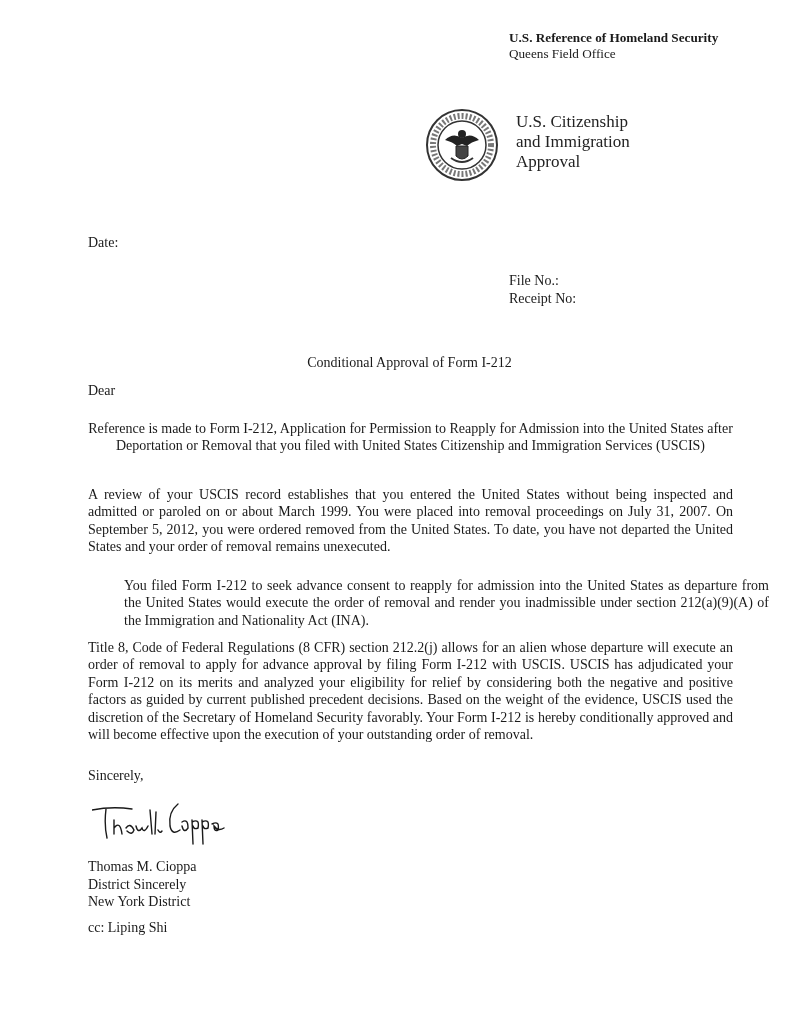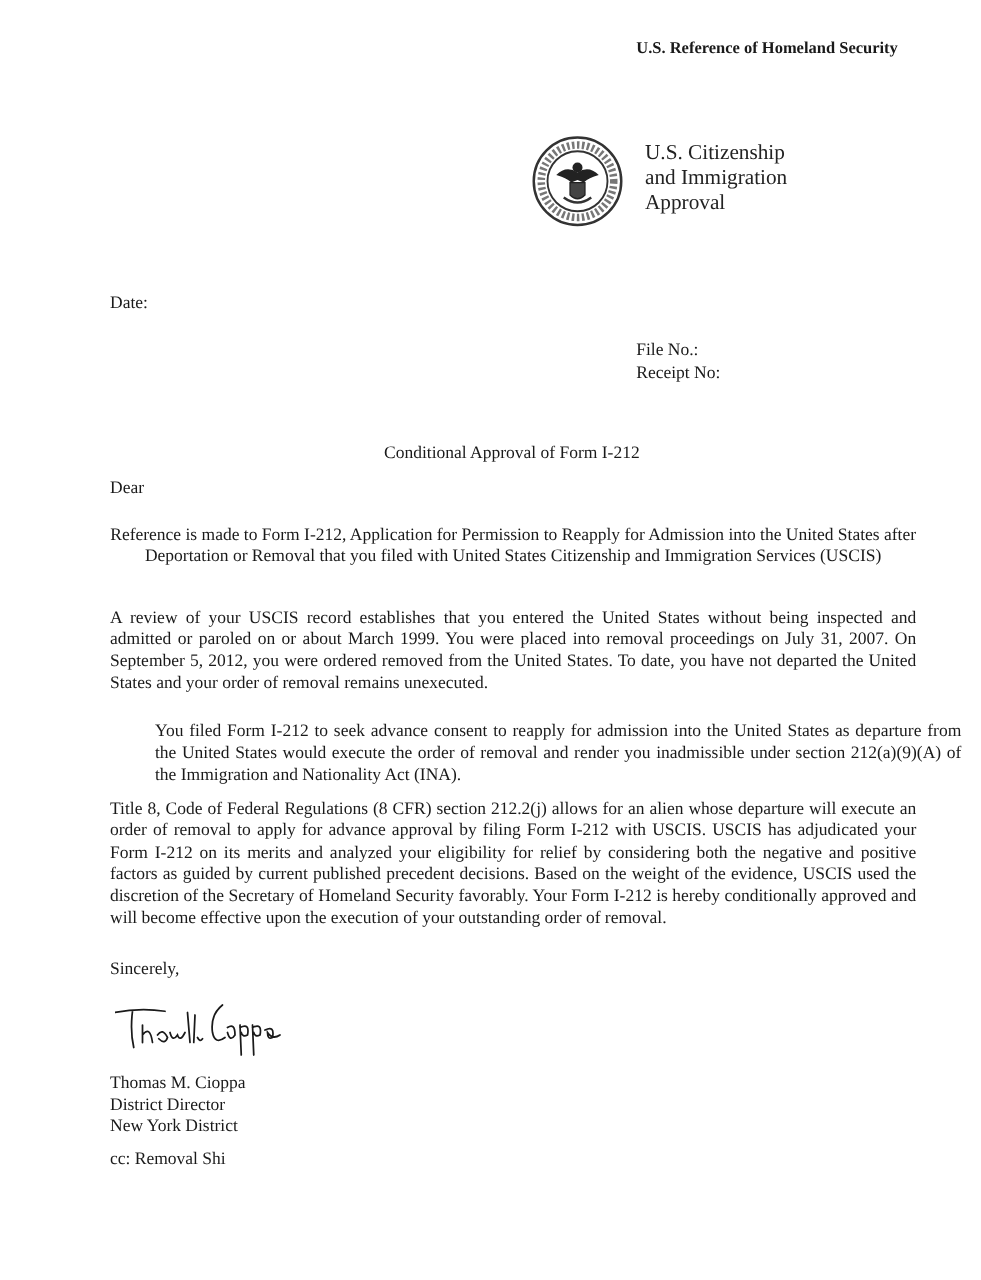--- a/index.html
+++ b/index.html
@@ -25,20 +25,21 @@
     .closing { left: 88px; top: 768px; font-size: 14px; }
     .signature { left: 92px; top: 800px; width: 160px; height: 60px; }
     .signer { left: 88px; top: 858px; font-size: 14px; line-height: 17.5px; }
     .cc { left: 88px; top: 920px; font-size: 14px; }
   </style>
 </head>
 <body>
 
 <div class="abs agency">
   <div class="bold">U.S. Reference of Homeland Security</div>
+  <div>Queens Field Office</div>
 </div>
 
 <div class="abs seal">
   <svg width="74" height="74" viewBox="0 0 74 74">
     <circle cx="37" cy="37" r="35" fill="#fff" stroke="#333" stroke-width="2"></circle>
     <circle cx="37" cy="37" r="24" fill="#fff" stroke="#333" stroke-width="1.5"></circle>
     <circle cx="37" cy="37" r="29" fill="none" stroke="#777" stroke-width="6" stroke-dasharray="2 2"></circle>
     <path d="M20 32 Q28 24 37 30 Q46 24 54 32 Q46 34 42 38 L37 36 L32 38 Q28 34 20 32 Z" fill="#222"></path>
     <circle cx="37" cy="26" r="4" fill="#222"></circle>
     <path d="M31 38 H43 V48 Q37 54 31 48 Z" fill="#444" stroke="#222"></path>
@@ -73,17 +74,17 @@
 
 <div class="abs signature">
   <svg width="160" height="60" viewBox="0 0 160 60">
     <path d="M0 10 Q20 6 40 9 M14 9 Q12 25 15 38 M22 20 L22 34 M22 28 Q28 20 30 34 M34 28 Q38 22 42 30 Q40 36 35 31 M44 26 Q46 34 50 28 Q52 34 56 26 M58 10 L60 34 M64 12 L63 34 M66 30 Q68 34 70 31" fill="none" stroke="#1a1a1a" stroke-width="1.4" stroke-linecap="round"></path>
     <path d="M86 4 Q76 12 78 26 Q80 36 88 30 M90 22 Q96 18 96 28 Q92 34 90 26 M100 20 L101 44 M100 22 Q108 18 106 28 Q102 30 101 26 M110 20 L111 44 M110 22 Q118 18 116 28 Q112 30 111 26 M120 24 Q128 20 126 30 Q122 32 122 26 Q126 32 132 28" fill="none" stroke="#1a1a1a" stroke-width="1.4" stroke-linecap="round"></path>
   </svg>
 </div>
 
 <div class="abs signer">
   <div>Thomas M. Cioppa</div>
-  <div>District Director</div>
+  <div>District Sincerely</div>
   <div>New York District</div>
 </div>
 
-<div class="abs cc">cc: Removal Shi</div>
+<div class="abs cc">cc: Liping Shi</div>
 
 </body></html>

